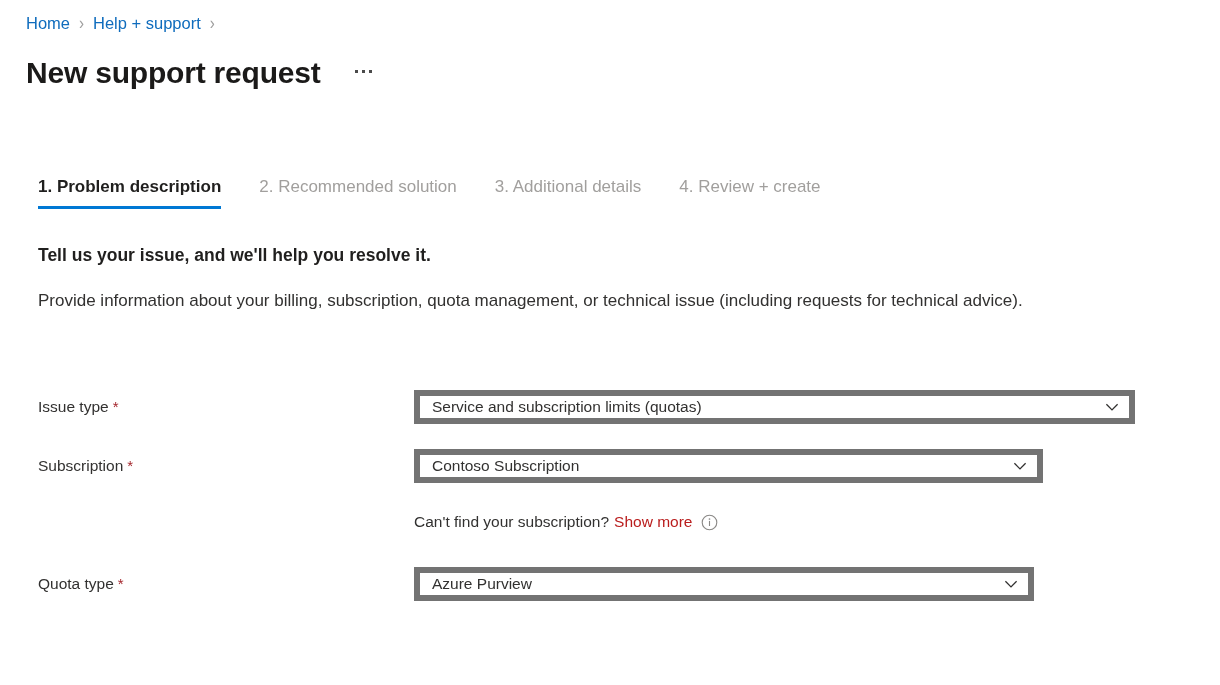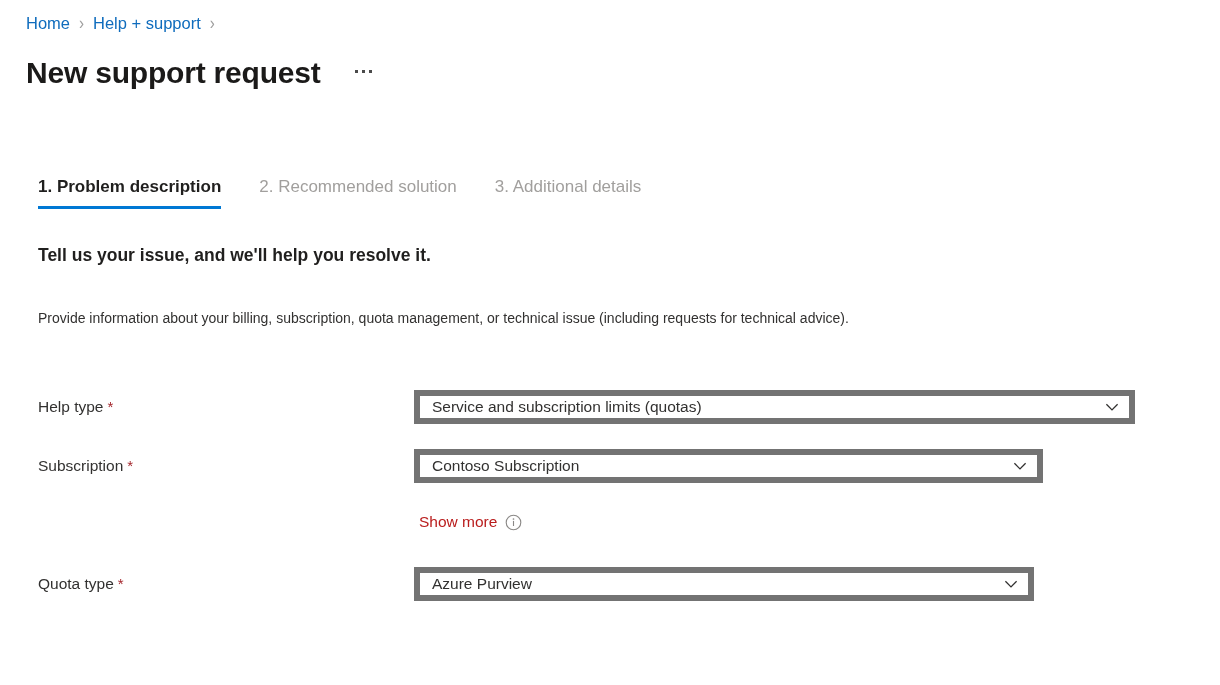--- a/index.html
+++ b/index.html
@@ -114,24 +114,23 @@
     font-weight: 700;
     color: #201f1e;
     line-height: 24px;
     white-space: nowrap;
   }
   .section-desc {
     position: absolute;
     left: 38px;
     top: 288px;
     width: 1075px;
-    font-size: 14px;
+    font-size: 17px;
     line-height: 26px;
     color: #323130;
-    margin-top: 17px;
   }
 
   
   .form {
     position: absolute;
     left: 0;
     top: 0;
     width: 1220px;
   }
   .field-row {
@@ -217,30 +216,31 @@
     <i></i>
     <i></i>
     <i></i>
   </div>
 </div>
 
 <div class="tabs">
   <div class="tab active">1. Problem description</div>
   <div class="tab disabled">2. Recommended solution</div>
   <div class="tab disabled">3. Additional details</div>
+  <div class="tab disabled">4. Review + create</div>
 </div>
 
 <div class="section-heading">Tell us your issue, and we'll help you resolve it.</div>
 <div class="section-desc">Provide information about your billing, subscription, quota management, or technical issue (including requests for technical advice).</div>
 
 <div class="form">
 
   <div class="field-row" style="top:390px;">
     <div class="field-label">
-      <span>Help type</span><span class="req-star">*</span>
+      <span>Issue type</span><span class="req-star">*</span>
     </div>
     <div class="dropdown" style="width:721px;">
       <span class="dropdown-value">Service and subscription limits (quotas)</span>
       <svg class="chev" width="16" height="16" viewBox="0 0 16 16">
         <path d="M2.4 5.3 L8 10.9 L13.6 5.3" fill="none" stroke="#323130" stroke-width="1.3"></path>
       </svg>
     </div>
   </div>
 
   <div class="field-row" style="top:449px;">
@@ -249,20 +249,21 @@
     </div>
     <div class="dropdown" style="width:629px;">
       <span class="dropdown-value">Contoso Subscription</span>
       <svg class="chev" width="16" height="16" viewBox="0 0 16 16">
         <path d="M2.4 5.3 L8 10.9 L13.6 5.3" fill="none" stroke="#323130" stroke-width="1.3"></path>
       </svg>
     </div>
   </div>
 
   <div class="helper-row">
+    <span>Can't find your subscription?</span>
     <span class="helper-link">Show more</span>
     <svg class="info-icon" width="17" height="17" viewBox="0 0 17 17">
       <circle cx="8.5" cy="8.5" r="7.3" fill="none" stroke="#8a8886" stroke-width="1.1"></circle>
       <circle cx="8.5" cy="5" r="0.85" fill="#8a8886"></circle>
       <rect x="7.95" y="6.9" width="1.1" height="5.1" fill="#8a8886"></rect>
     </svg>
   </div>
 
   <div class="field-row" style="top:567px;">
     <div class="field-label">

